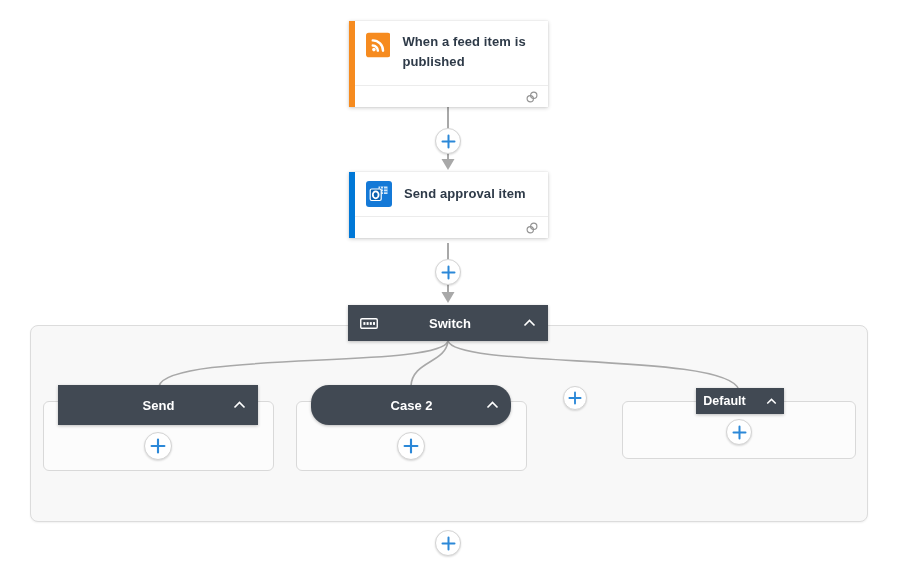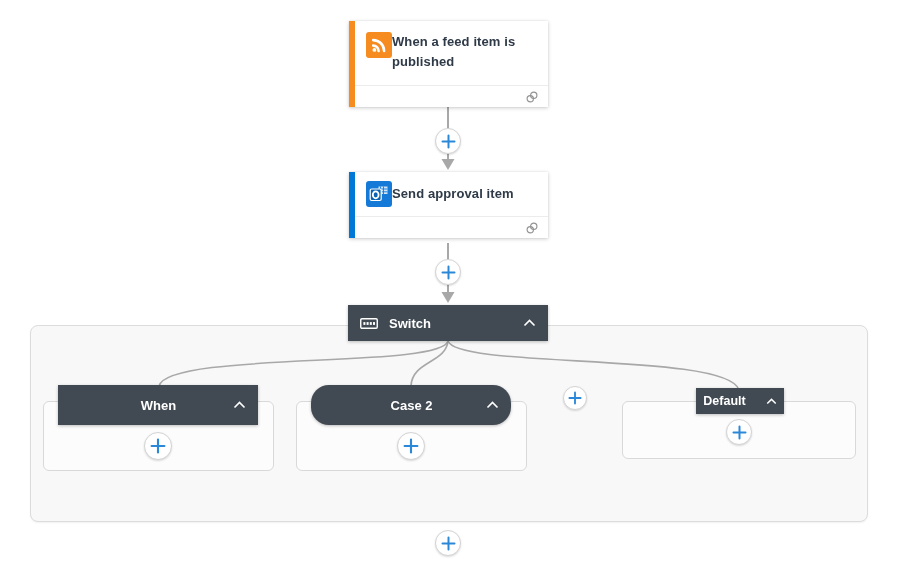--- a/index.html
+++ b/index.html
@@ -9,21 +9,21 @@
   }
   .overlay{position:absolute;left:0;top:0;z-index:2;pointer-events:none;}
 
   
   .card{
     position:absolute;background:#ffffff;z-index:3;
     box-shadow:0 1px 4px rgba(0,0,0,.20), 0 0 1px rgba(0,0,0,.12);
     cursor:pointer;
   }
   .card .accent{position:absolute;left:0;top:0;bottom:0;width:6px;}
-  .card .content{display:flex;align-items:flex-start;gap:0;padding:11px 12px 0 17px;}
+  .card .content{display:flex;align-items:flex-start;gap:12px;padding:11px 12px 0 17px;}
   .card .title{
     font-size:13px;font-weight:700;color:#2e3a48;line-height:1.55;letter-spacing:.1px;
   }
   .card .footer{
     position:absolute;left:6px;right:0;bottom:0;height:22px;
     border-top:1px solid #ececec;display:flex;align-items:center;justify-content:flex-end;
     padding-right:9px;box-sizing:border-box;
   }
   .conn-icon{display:block;opacity:.75;}
 
@@ -41,21 +41,21 @@
   .scope-container{
     position:absolute;left:30px;top:325px;width:838px;height:197px;
     background:#f8f8f8;border:1px solid #dcdcdc;border-radius:8px;z-index:1;
     box-shadow:0 1px 2px rgba(0,0,0,.06);box-sizing:border-box;
   }
   .dark-header{
     position:absolute;background:#414953;color:#ffffff;z-index:3;cursor:pointer;
     display:flex;align-items:center;box-shadow:0 1px 3px rgba(0,0,0,.25);
     font-size:13px;font-weight:700;box-sizing:border-box;
   }
-  .switch-header{left:348px;top:305px;width:200px;height:36px;padding:0 12px;}
+  .switch-header{left:348px;top:305px;width:200px;height:36px;padding:0 12px;gap:40px;}
   .switch-header .hdr-label{margin-left:11px;}
   .hdr-chevron{margin-left:auto;display:flex;align-items:center;cursor:pointer;}
 
   .case-box{
     position:absolute;background:#fcfcfc;border:1px solid #d9d9d9;border-radius:6px;
     z-index:2;box-sizing:border-box;
   }
   .case-header{height:40px;justify-content:center;padding:0 12px;}
   .case-header .hdr-label{flex:1;text-align:center;padding-left:14px;}
   .default-header{height:26px;padding:0 10px;font-size:12.5px;gap:20px;justify-content:center;}
@@ -146,21 +146,21 @@
     <span class="hdr-label">Switch</span>
     <span class="hdr-chevron">
       <svg width="13" height="8" viewBox="0 0 13 8" fill="none" stroke="#ffffff" stroke-width="1.6">
         <path d="M1.5 6.5 L6.5 1.5 L11.5 6.5"></path>
       </svg>
     </span>
   </div>
 
   <div class="case-box" style="left:43px;top:401px;width:231px;height:70px;"></div>
   <div class="dark-header case-header" style="left:58px;top:385px;width:200px;">
-    <span class="hdr-label">When</span>
+    <span class="hdr-label">Send</span>
     <span class="hdr-chevron">
       <svg width="13" height="8" viewBox="0 0 13 8" fill="none" stroke="#ffffff" stroke-width="1.6">
         <path d="M1.5 6.5 L6.5 1.5 L11.5 6.5"></path>
       </svg>
     </span>
   </div>
   <div class="plus-btn plus-28" style="left:144px;top:432px;">
     <svg width="16" height="16" viewBox="0 0 15 15">
       <path d="M7.5 1.5 V13.5 M1.5 7.5 H13.5" stroke="#2b88d8" stroke-width="2" stroke-linecap="round"></path>
     </svg>

